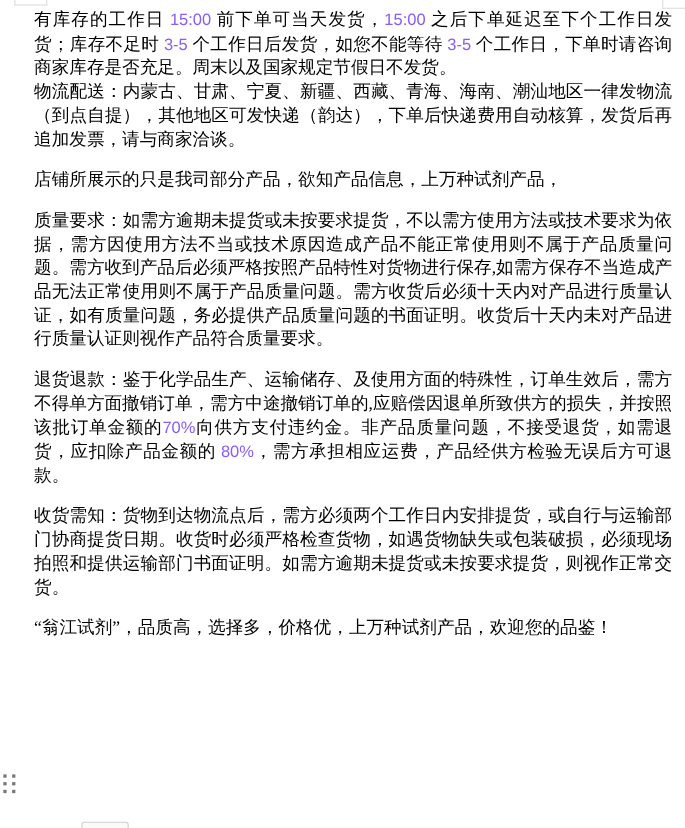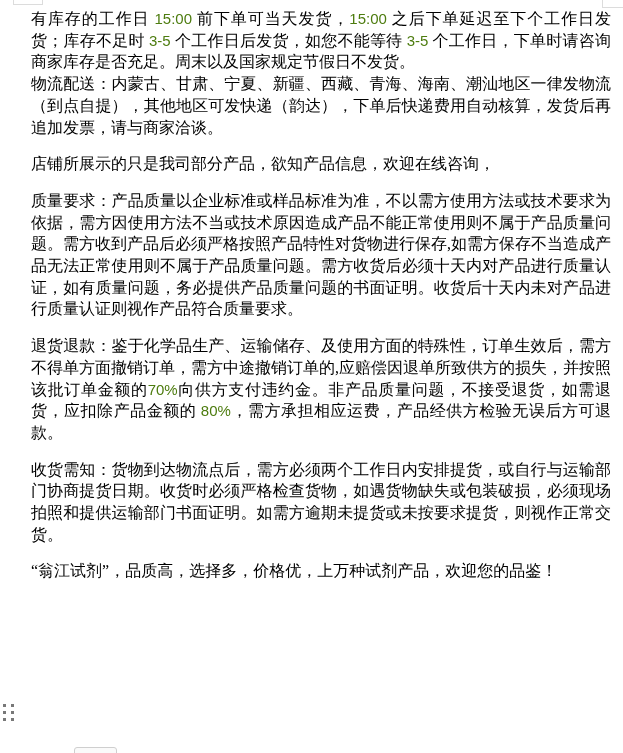--- a/index.html
+++ b/index.html
@@ -18,21 +18,21 @@
     font-size: 16px;
     line-height: 21.7px;
     text-align: justify;
     text-justify: inter-ideograph;
   }
   p.para { margin: 0; }
   p.para.gap { margin-top: 15px; }
   .num {
     font-family: "Liberation Sans", "DejaVu Sans", sans-serif;
     font-size: 15px;
-    color: #4d7c0f;
+    color: #8b5cf6;
   }
   
   .crop-box-tl {
     position: absolute;
     left: 13px; top: -9px;
     width: 28px; height: 13px;
     border: 1px solid #dcdcdc;
     border-top: none;
     background: transparent;
   }
@@ -84,18 +84,18 @@
     <i></i>
   <i></i>
     <i></i>
 </div>
 
 <div class="crop-bottom"></div>
 
 <div class="doc">
     <p class="para">有库存的工作日 <span class="num">15:00</span> 前下单可当天发货，<span class="num">15:00</span> 之后下单延迟至下个工作日发货；库存不足时 <span class="num">3-5</span> 个工作日后发货，如您不能等待 <span class="num">3-5</span> 个工作日，下单时请咨询商家库存是否充足。周末以及国家规定节假日不发货。</p>
     <p class="para">物流配送：内蒙古、甘肃、宁夏、新疆、西藏、青海、海南、潮汕地区一律发物流（到点自提），其他地区可发快递（韵达），下单后快递费用自动核算，发货后再追加发票，请与商家洽谈。</p>
-    <p class="para gap">店铺所展示的只是我司部分产品，欲知产品信息，欢迎在线咨询，</p>
-    <p class="para gap">质量要求：产品质量以企业标准或样品标准为准，不以需方使用方法或技术要求为依据，需方因使用方法不当或技术原因造成产品不能正常使用则不属于产品质量问题。需方收到产品后必须严格按照产品特性对货物进行保存,如需方保存不当造成产品无法正常使用则不属于产品质量问题。需方收货后必须十天内对产品进行质量认证，如有质量问题，务必提供产品质量问题的书面证明。收货后十天内未对产品进行质量认证则视作产品符合质量要求。</p>
+    <p class="para gap">店铺所展示的只是我司部分产品，欲知产品信息，上万种试剂产品，</p>
+    <p class="para gap">质量要求：如需方逾期未提货或未按要求提货，不以需方使用方法或技术要求为依据，需方因使用方法不当或技术原因造成产品不能正常使用则不属于产品质量问题。需方收到产品后必须严格按照产品特性对货物进行保存,如需方保存不当造成产品无法正常使用则不属于产品质量问题。需方收货后必须十天内对产品进行质量认证，如有质量问题，务必提供产品质量问题的书面证明。收货后十天内未对产品进行质量认证则视作产品符合质量要求。</p>
     <p class="para gap">退货退款：鉴于化学品生产、运输储存、及使用方面的特殊性，订单生效后，需方不得单方面撤销订单，需方中途撤销订单的,应赔偿因退单所致供方的损失，并按照该批订单金额的<span class="num">70%</span>向供方支付违约金。非产品质量问题，不接受退货，如需退货，应扣除产品金额的 <span class="num">80%</span>，需方承担相应运费，产品经供方检验无误后方可退款。</p>
     <p class="para gap">收货需知：货物到达物流点后，需方必须两个工作日内安排提货，或自行与运输部门协商提货日期。收货时必须严格检查货物，如遇货物缺失或包装破损，必须现场拍照和提供运输部门书面证明。如需方逾期未提货或未按要求提货，则视作正常交货。</p>
     <p class="para gap">“翁江试剂”，品质高，选择多，价格优，上万种试剂产品，欢迎您的品鉴！</p>
   </div>
 
 </body></html>

